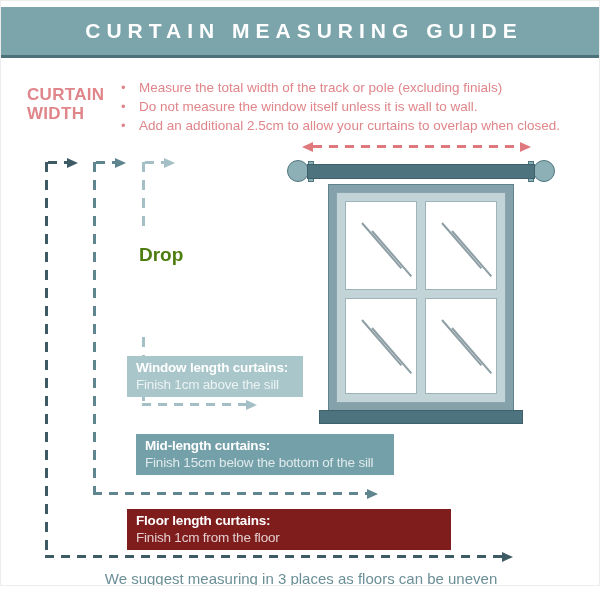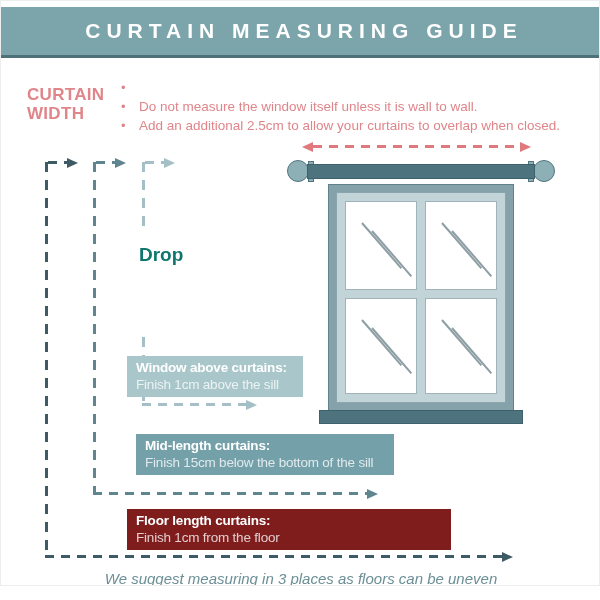--- a/index.html
+++ b/index.html
@@ -57,47 +57,48 @@
     gap:8px; padding:8px; }
   .pane { background:#ffffff; border:1px solid #9fb4ba; position:relative; overflow:hidden; }
   .shine { position:absolute; height:2px; background:#8d9ea4;
     transform:rotate(49deg); transform-origin:left center; }
   .shine.s1 { width:60px; left:16px; top:20px; }
   .shine.s2 { width:60px; left:26px; top:28px; }
   .sill { position:absolute; left:318px; top:409px; width:204px; height:14px;
     background:#4d737e; border:1px solid #3f616b; box-sizing:border-box; }
   
   .drop { position:absolute; left:138px; top:243px; width:170px; }
-  .drop h2 { margin:0 0 9px 0; color:#0f766e; font-size:19px; font-weight:bold; }
+  .drop h2 { margin:0 0 9px 0; color:#4d7c0f; font-size:19px; font-weight:bold; }
   .drop p { margin:0; color:#5f7d86; font-size:14px; line-height:19px; width:158px; }
   
   .gbox { position:absolute; color:#fff; padding:4px 9px; box-sizing:border-box;
     font-size:13.5px; line-height:16.5px; }
   .gbox .t { font-weight:bold; white-space:nowrap; letter-spacing:-0.2px; }
   .gbox .d { color:rgba(255,255,255,0.78); white-space:nowrap; letter-spacing:-0.2px; }
   .gbox.one   { left:126px; top:355px; width:176px; height:41px; background:#a9c6ca; }
   .gbox.two   { left:135px; top:433px; width:258px; height:41px; background:#74a0a9; }
   .gbox.three { left:126px; top:508px; width:324px; height:41px; background:#7f1d1d; }
   
   .footer { position:absolute; left:0; top:569px; width:600px; text-align:center;
-    color:#6b8f96; font-size:15px;font-style:italic; }
+    color:#6b8f96; font-size:15px; }
 </style>
 </head>
 <body>
 
 <div class="poster">
 
   <div class="banner">
     <h1>CURTAIN MEASURING GUIDE</h1>
   </div>
 
   <div class="cw-label">CURTAIN WIDTH</div>
   <div class="bullets">
     <div class="bullet">
       <span class="dot">•</span>
+      <span>Measure the total width of the track or pole (excluding finials)</span>
     </div>
     <div class="bullet">
       <span class="dot">•</span>
       <span>Do not measure the window itself unless it is wall to wall.</span>
     </div>
     <div class="bullet">
       <span class="dot">•</span>
       <span>Add an additional 2.5cm to allow your curtains to overlap when closed.</span>
     </div>
   </div>
@@ -151,21 +152,21 @@
   <div class="dash-h c-light" style="left:144px; top:160px; width:20px;"></div>
   <div class="ah-r c-light" style="left:163px; top:156.5px;"></div>
   <div class="dash-h c-light" style="left:141px; top:402px; width:105px;"></div>
   <div class="ah-r c-light" style="left:245px; top:398.5px;"></div>
 
   <div class="drop">
     <h2>Drop</h2>
   </div>
 
   <div class="gbox one">
-    <div class="t">Window above curtains:</div>
+    <div class="t">Window length curtains:</div>
     <div class="d">Finish 1cm above the sill</div>
   </div>
   <div class="gbox two">
     <div class="t">Mid-length curtains:</div>
     <div class="d">Finish 15cm below the bottom of the sill</div>
   </div>
   <div class="gbox three">
     <div class="t">Floor length curtains:</div>
     <div class="d">Finish 1cm from the floor</div>
   </div>

